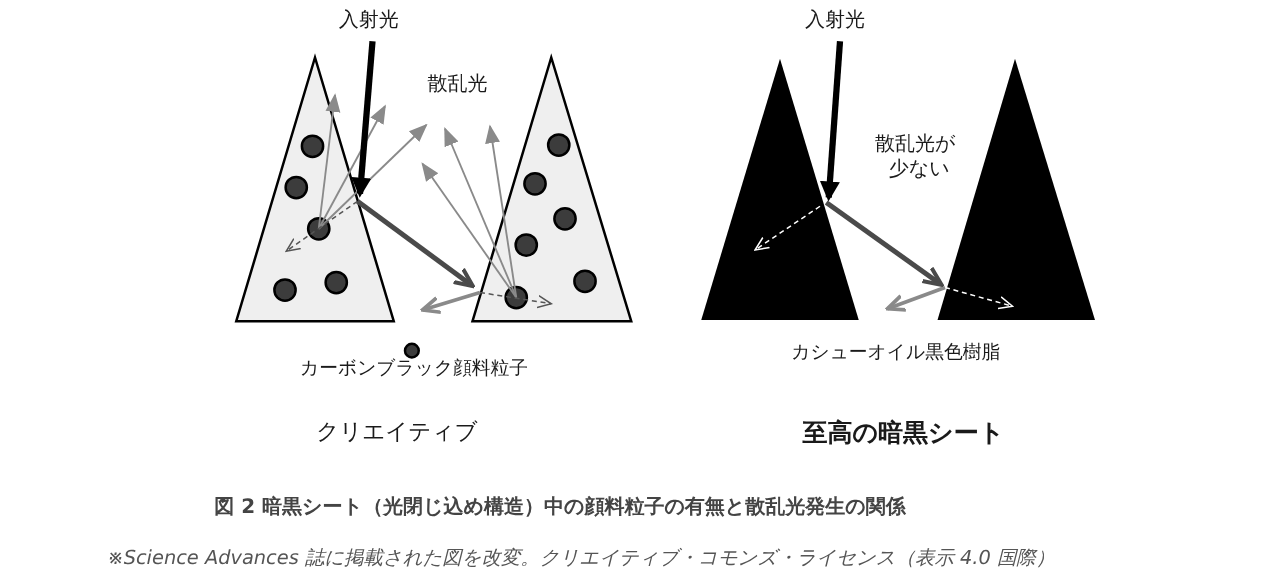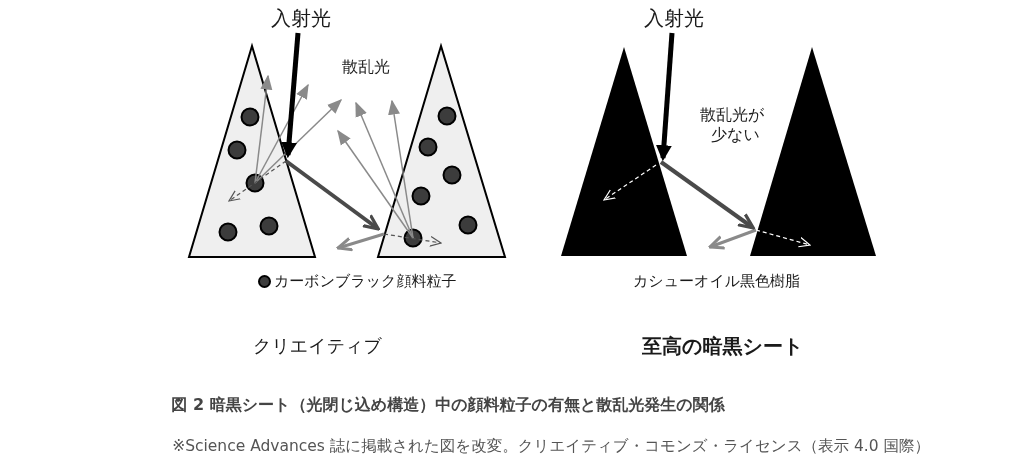--- a/index.html
+++ b/index.html
@@ -1,28 +1,28 @@
 <!DOCTYPE html>
 <html><head>
 <meta charset="utf-8">
 <style>
   html, body { margin: 0; padding: 0; background: #ffffff; }
   body { width: 1022px; height: 468px; position: relative; overflow: hidden;
          font-family: "DejaVu Sans", "Liberation Sans", sans-serif; color: #1a1a1a; }
   svg.diagram { position: absolute; left: 0; top: 0; }
   .lbl { position: absolute; white-space: nowrap; line-height: 1; }
-  .top-label { font-size: 20px; }
+  .top-label { font-size: 16px; }
   .scatter-label { font-size: 16px; }
   .legend { font-size: 15px; display: flex; align-items: center; }
   .legend-dot { display: inline-block; width: 13px; height: 13px; border-radius: 50%;
                 background: #3c3c3c; border: 2px solid #000; box-sizing: border-box; margin-right: 3px; }
   .panel-title { font-size: 18px; }
   .panel-title.bold { font-weight: bold; font-size: 20px; }
   .caption { font-size: 16px; font-weight: bold; color: #444; left: 0; width: 896px; text-align: center; }
-  .credit { font-size: 15.5px; color: #555; left: 0; width: 930px; text-align: right; }
+  .credit { font-size: 15.5px; color: #555; left: 0; width: 930px; text-align: center; font-style: italic; }
 </style>
 </head>
 <body>
 
 <svg class="diagram" width="1022" height="300" viewBox="0 0 1022 300">
   <defs>
     <marker id="mk-black" viewBox="0 0 10 10" refX="8" refY="5" markerWidth="3.2" markerHeight="3.2" orient="auto">
       <path d="M0,0 L10,5 L0,10 z" fill="#000"></path>
     </marker>
     <marker id="mk-dark" viewBox="0 0 10 10" refX="8" refY="5" markerWidth="4" markerHeight="4" orient="auto">
@@ -91,21 +91,21 @@
     <line x1="756" y1="230" x2="810" y2="245" stroke="#fff" stroke-width="1.2" stroke-dasharray="4,3" marker-end="url(#mk-dash-white)"></line>
     <line x1="756" y1="230" x2="710" y2="247" stroke="#8a8a8a" stroke-width="3" marker-end="url(#mk-grey-open)"></line>
 
     <line x1="672" y1="33" x2="663" y2="158" stroke="#000" stroke-width="5" marker-end="url(#mk-black)"></line>
     <line x1="661" y1="162" x2="752" y2="227" stroke="#4a4a4a" stroke-width="4" marker-end="url(#mk-dark)"></line>
   </g>
 </svg>
 
 <div class="lbl top-label" style="left:271px; top:8px;">入射光</div>
 <div class="lbl scatter-label" style="left:342px; top:59px;">散乱光</div>
-<div class="lbl legend" style="left:258px; top:274px;">
+<div class="lbl legend" style="left:240px; top:274px;flex-direction:column;">
   <span class="legend-dot"></span>
   <span>カーボンブラック顔料粒子</span>
 </div>
 <div class="lbl panel-title" style="left:253px; top:337px;">クリエイティブ</div>
 
 <div class="lbl top-label" style="left:644px; top:8px;">入射光</div>
 <div class="lbl scatter-label" style="left:700px; top:107px;">散乱光が</div>
 <div class="lbl scatter-label" style="left:711px; top:127px;">少ない</div>
 <div class="lbl legend" style="left:613px; top:274px;margin-left:20px;">カシューオイル黒色樹脂</div>
 <div class="lbl panel-title bold" style="left:630px; top:336px;margin-left:12px;">至高の暗黒シート</div>

